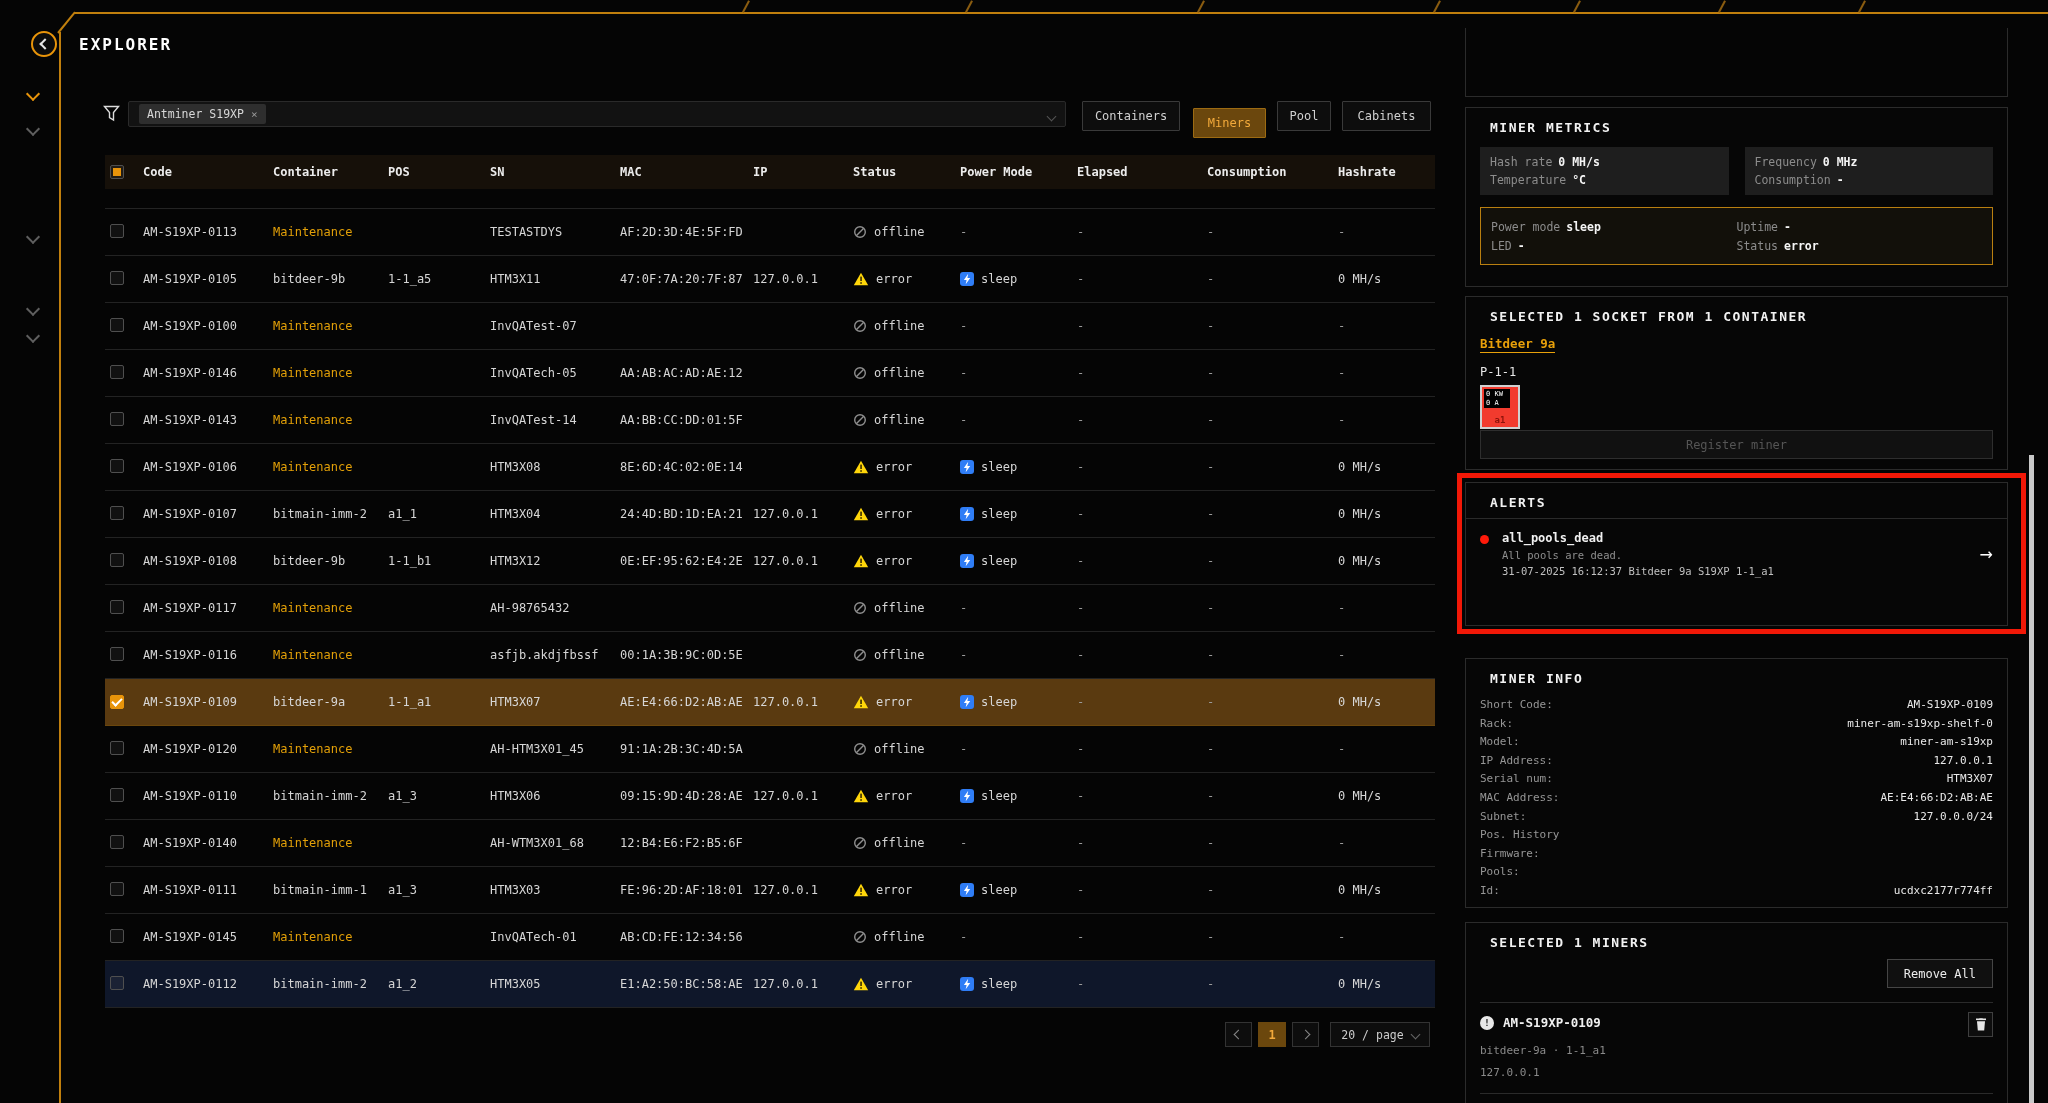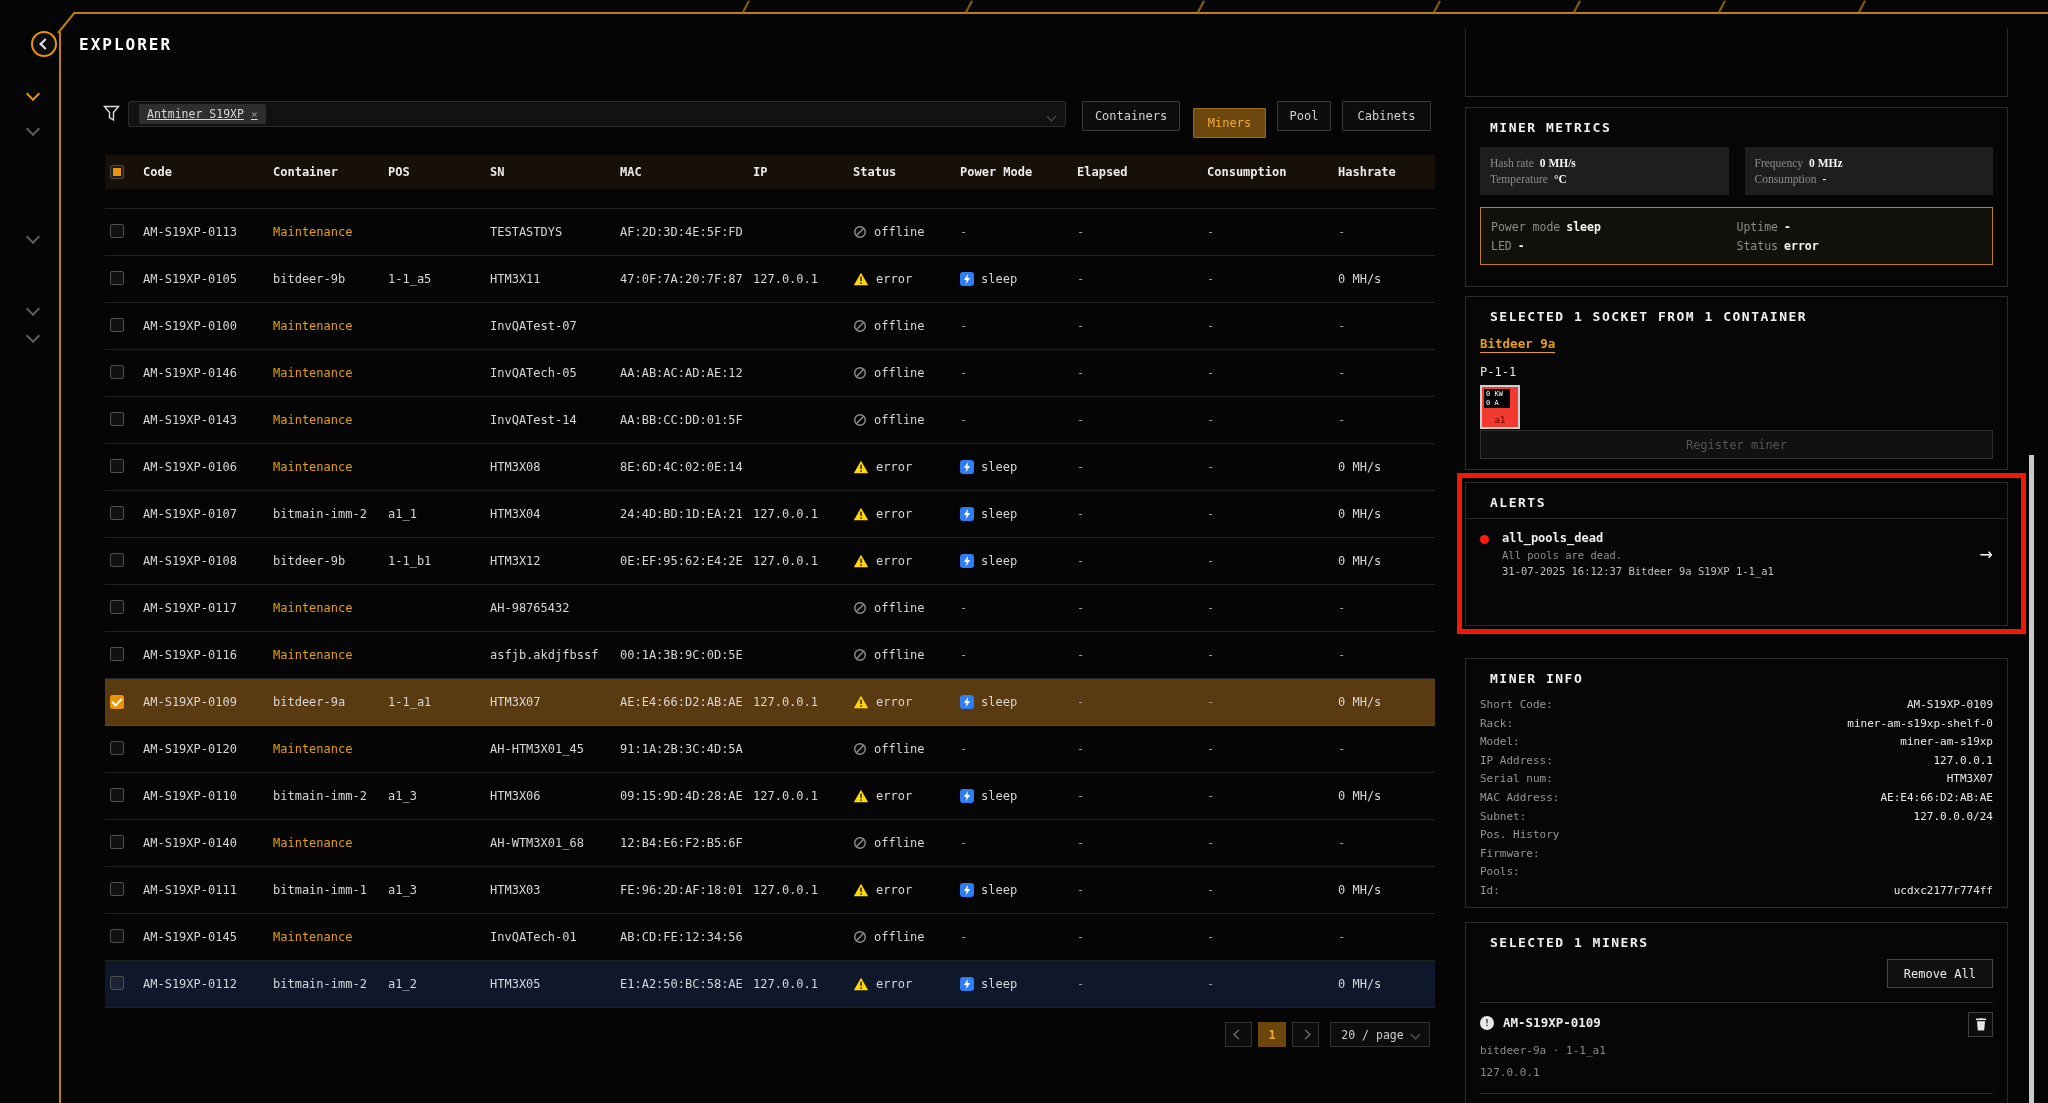--- a/index.html
+++ b/index.html
@@ -29,21 +29,21 @@
 
   .rail-chev{left:28px;color:#5f5f5f;}
   .rail-chev.orange{color:#e8940a;}
 
   
   .funnel{left:103px;top:105px;}
   .filter-input{left:128px;top:101px;width:938px;height:26px;background:#121212;
                 border:1px solid #2a2a2a;border-radius:2px;box-sizing:border-box;
                 display:flex;align-items:center;padding:0 10px;}
   .filter-tag{background:#2e2e2e;color:#d8d8d8;font-size:11.5px;padding:3px 8px;
-              border-radius:2px;display:inline-flex;align-items:center;gap:7px;text-decoration:underline;}
+              border-radius:2px;display:inline-flex;align-items:center;gap:7px;}
   .tag-x{color:#999;font-size:11px;}
   .filter-dd{margin-left:auto;color:#555;}
 
   .view-btn{top:101px;height:30px;border:1px solid #3a3a3a;background:#0d0d0d;color:#d0d0d0;
             font-size:12px;display:flex;align-items:center;justify-content:center;
             box-sizing:border-box;border-radius:1px;}
   .view-btn.active{background:#6b470d;border-color:#9d6b12;color:#f2a93b;margin-top:7px;}
 
   
   .tgrid{display:grid;grid-template-columns:38px 130px 115px 102px 130px 133px 100px 107px 117px 130px 131px 1fr;
@@ -77,21 +77,21 @@
           color:#ccc;font-size:11.5px;display:flex;align-items:center;justify-content:center;
           gap:8px;box-sizing:border-box;}
   .pgsize .chev{color:#666;}
 
   
   .card{left:1465px;width:543px;border:1px solid #2b2b2b;background:#060606;box-sizing:border-box;}
   .card-title{font-size:13px;font-weight:bold;color:#f2f2f2;letter-spacing:1.5px;padding-left:10px;}
   .partial-card{top:28px;height:69px;border-top:none;background:transparent;}
 
   .metrics-card{top:107px;height:180px;padding:12px 14px;}
-  .mrow{display:flex;gap:16px;margin-top:12px;font-family:Liberation Serif, serif;}
+  .mrow{display:flex;gap:16px;margin-top:12px;}
   .mbox{flex:1;height:48px;background:#1e1e1e;padding:5px 10px;display:flex;flex-direction:column;
         justify-content:center;gap:4px;box-sizing:border-box;}
   .mline{font-size:11.5px;color:#8c8c8c;white-space:nowrap;}
   .mline b{color:#f5f5f5;margin-left:6px;font-weight:bold;}
   .obox{margin-top:12px;border:1px solid #b97f10;background:#12100a;display:flex;
         padding:8px 10px;box-sizing:border-box;height:58px;}
   .ocol{width:50%;display:flex;flex-direction:column;justify-content:center;gap:5px;}
 
   .socket-card{top:296px;height:174px;padding:12px 14px;position:absolute;}
   .ctn-link{display:inline-block;margin-top:12px;color:#e8a00a;font-size:12.5px;font-weight:bold;

